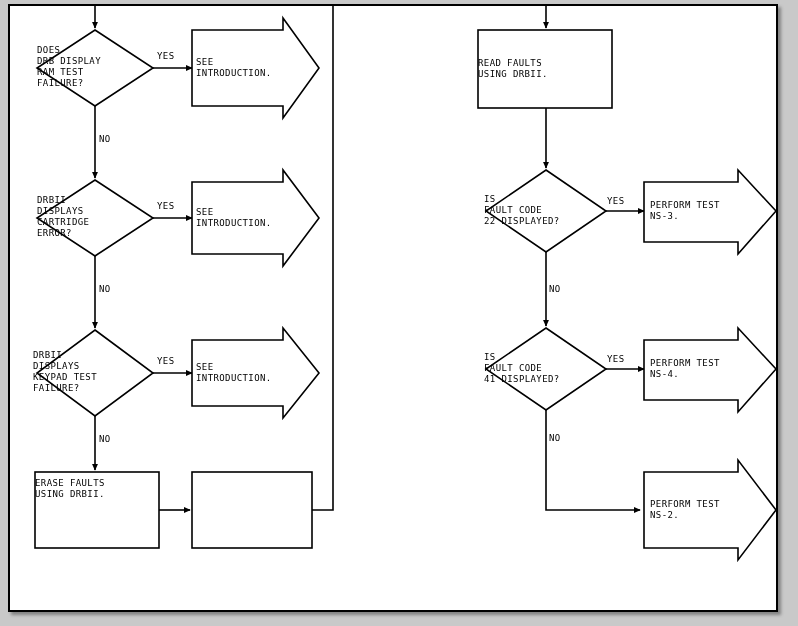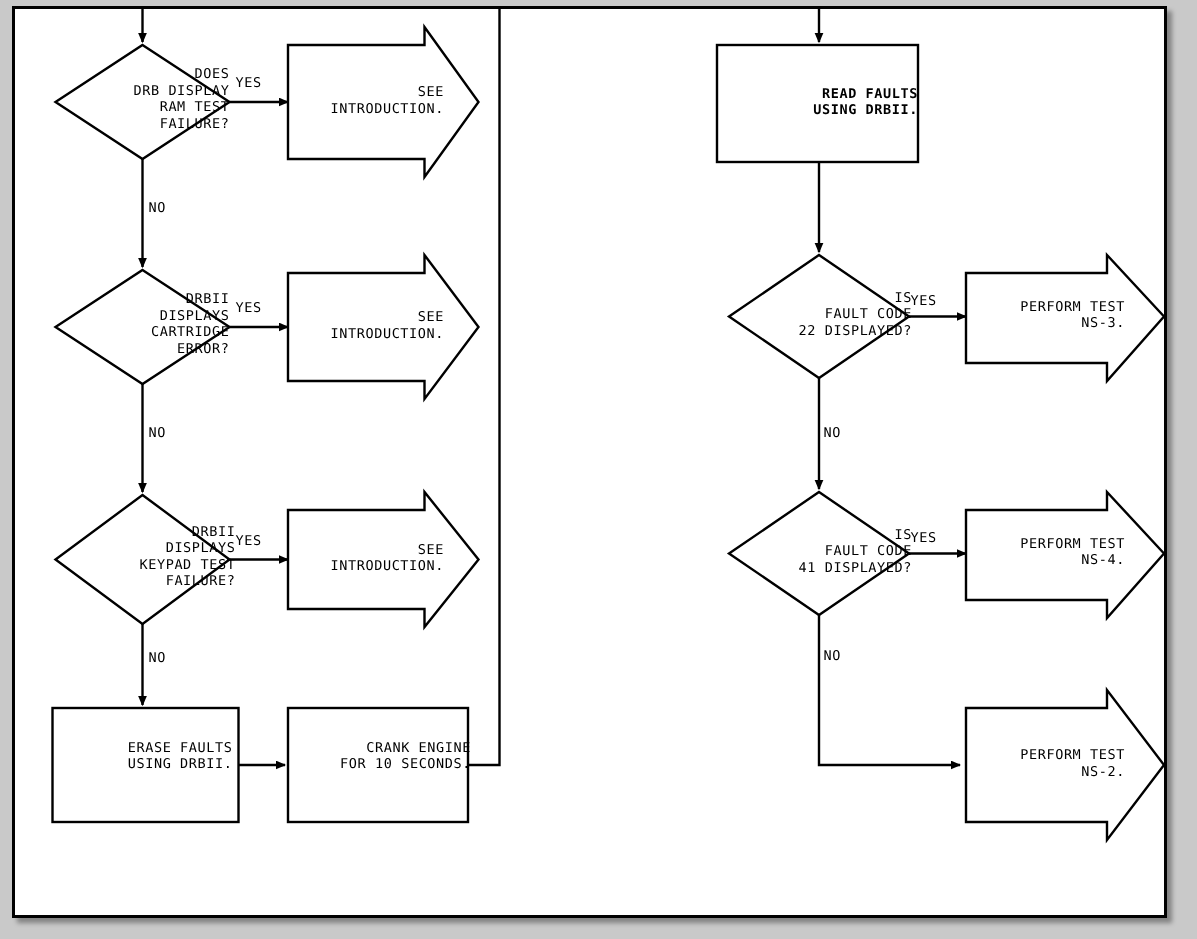--- a/index.html
+++ b/index.html
@@ -28,21 +28,21 @@
   }
   #canvas {
     position: absolute;
     left: 0;
     top: 0;
     width: 798px;
     height: 626px;
   }
   .node-label {
     position: absolute;
-    text-align: right;
+    text-align: left;
     font-family: "DejaVu Sans Mono", monospace;
     font-size: 9px;
     line-height: 11px;
     letter-spacing: 0.4px;
     color: #000;
     white-space: pre;
     pointer-events: none;
   }
   .edge-label {
     position: absolute;
@@ -148,27 +148,25 @@
 INTRODUCTION.</div>
 
   <div class="node-label" style="left:33px; top:350px; width:124px;">DRBII
 DISPLAYS
 KEYPAD TEST
 FAILURE?</div>
 
   <div class="node-label" style="left:196px; top:362px; width:100px;">SEE
 INTRODUCTION.</div>
 
-  <div class="node-label" style="left:35px; top:494px; width:120px;">ERASE FAULTS
+  <div class="node-label" style="left:35px; top:478px; width:120px;">ERASE FAULTS
 USING DRBII.</div>
 
-  <div class="node-label" style="left:190px; top:494px; width:124px;">CRANK ENGINE
-FOR 10 SECONDS.</div>
 
-  <div class="node-label" style="left:478px; top:58px; width:134px;font-weight:bold;">READ FAULTS
+  <div class="node-label" style="left:478px; top:58px; width:134px;">READ FAULTS
 USING DRBII.</div>
 
   <div class="node-label" style="left:484px; top:194px; width:124px;">IS
 FAULT CODE
 22 DISPLAYED?</div>
 
   <div class="node-label" style="left:650px; top:200px; width:100px;">PERFORM TEST
 NS-3.</div>
 
   <div class="node-label" style="left:484px; top:352px; width:124px;">IS

